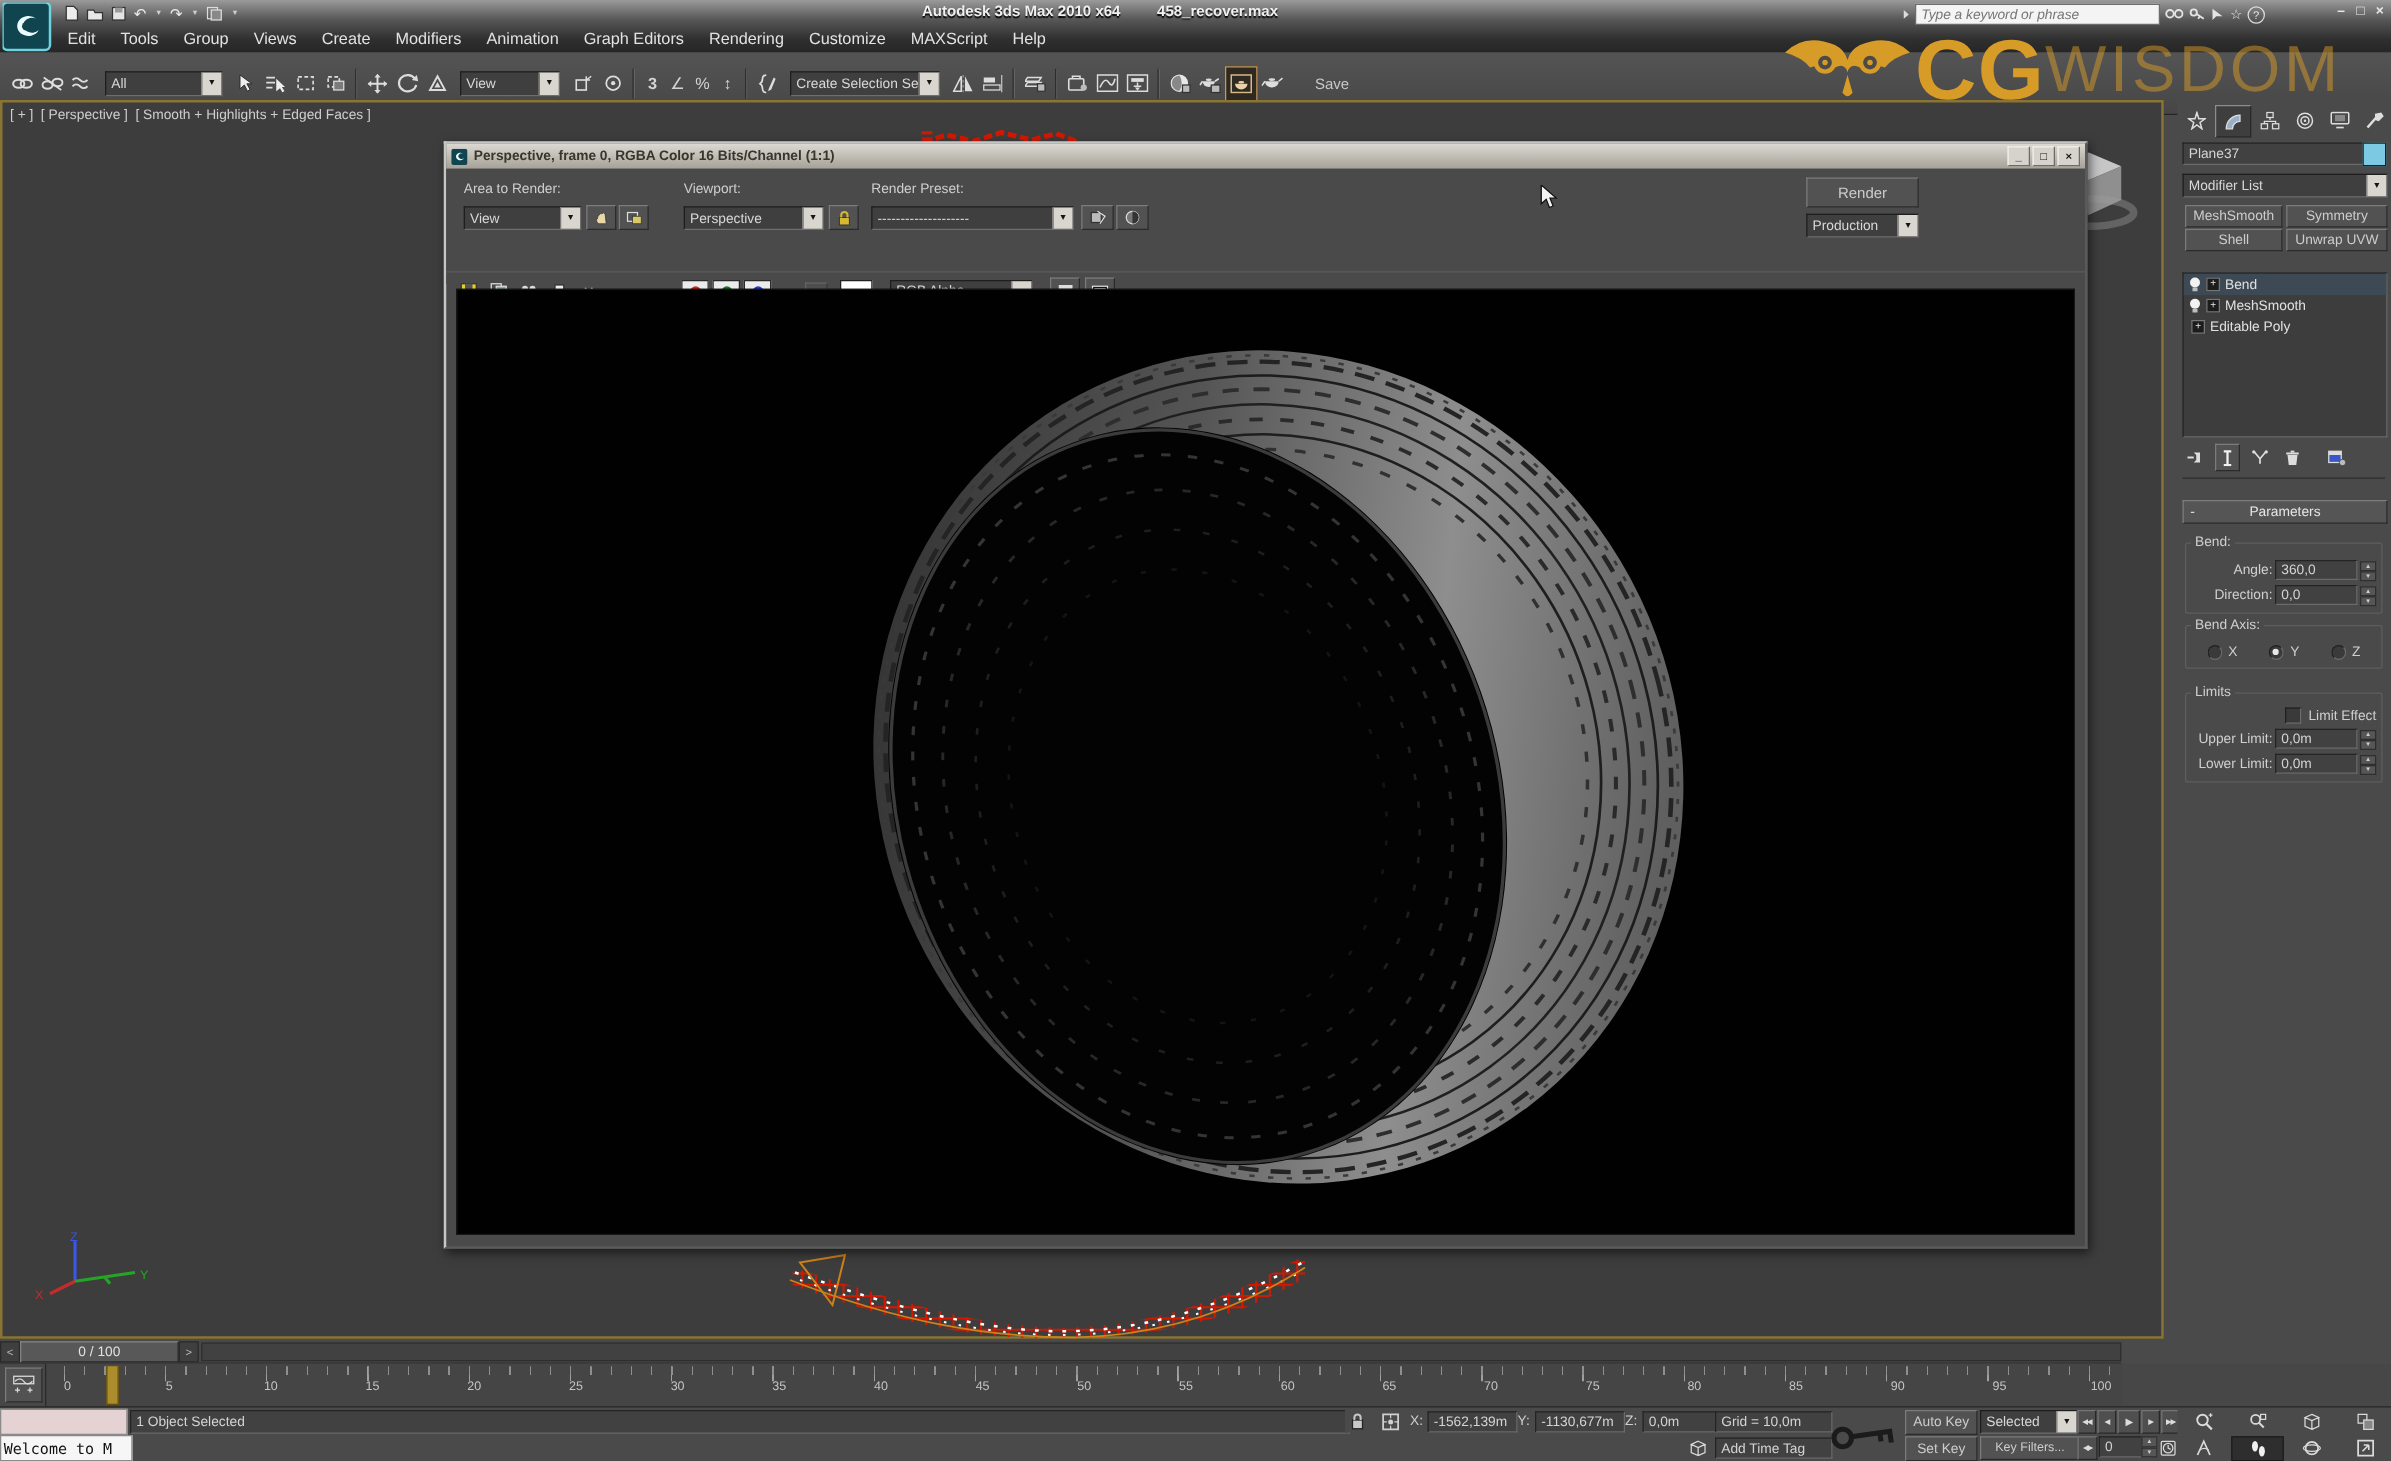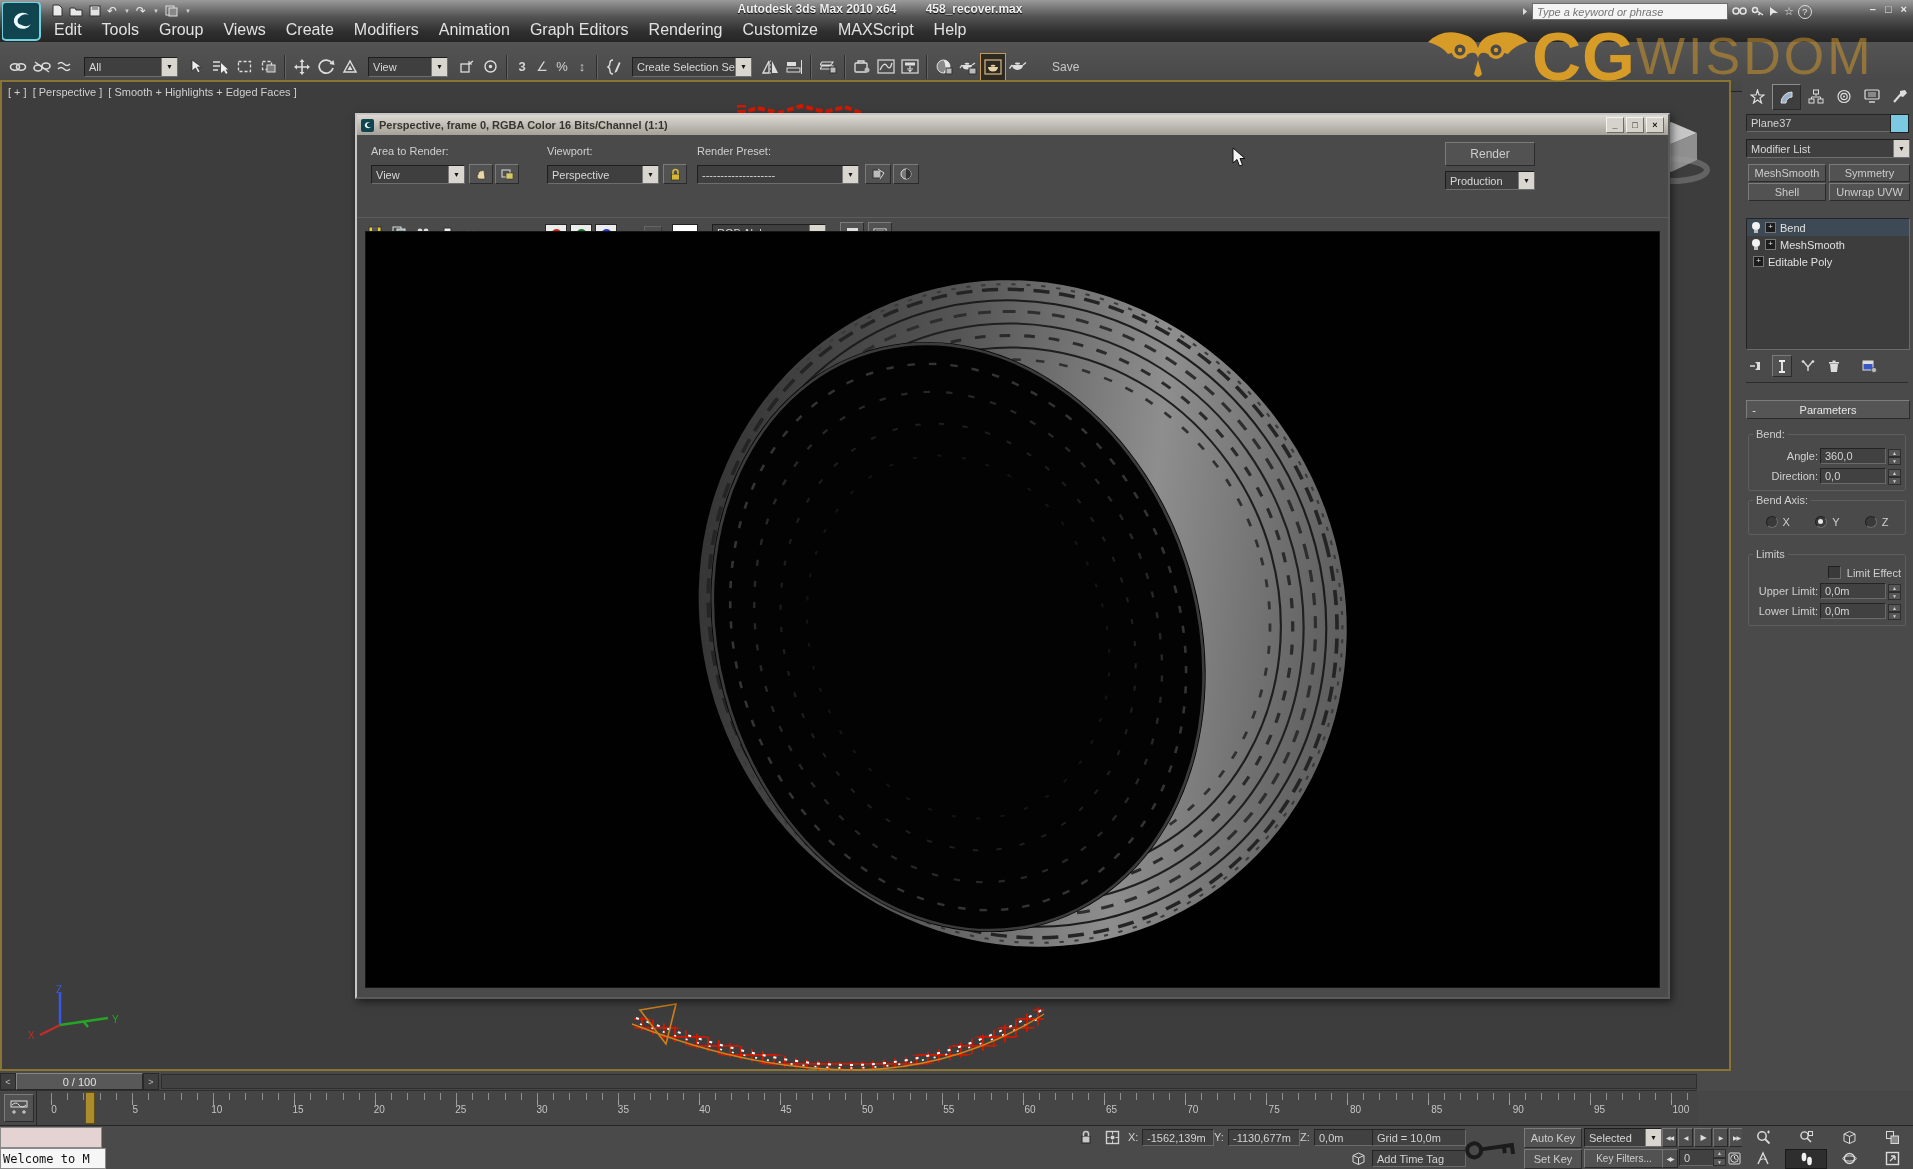--- a/index.html
+++ b/index.html
@@ -26,21 +26,21 @@
   .qat .mini{font-size:6px;color:#cfcfcf;margin-left:1px;}
   .apptitle{position:absolute;left:600px;top:2px;width:560px;text-align:center;font-size:12px;color:#f0f0f0;font-weight:bold;text-shadow:0 1px 1px #000;}
   .apptitle .fn{margin-left:26px;}
   .searchwrap{position:absolute;left:1522px;top:3px;display:flex;align-items:center;gap:4px;}
   .searchwrap input{width:186px;height:15px;border:1px solid #6d6d6d;background:#f4f4f4;font-style:italic;font-size:11px;color:#555;padding:0 4px;font-family:"Liberation Sans",sans-serif;}
   .searchwrap .sic{color:#e2e2e2;font-size:11px;display:flex;align-items:center;}
   .winbtns{position:absolute;right:6px;top:3px;display:flex;gap:9px;color:#e8e8e8;font-size:11px;font-weight:bold;}
   .winbtns span{cursor:pointer;}
   
   .menubar{position:absolute;left:44px;top:20px;height:20px;display:flex;align-items:center;z-index:2;}
-  .menubar .mi{padding:2px 10px;color:#e2e2e2;font-size:16px;cursor:pointer;white-space:nowrap;}
+  .menubar .mi{padding:2px 10px;color:#e2e2e2;font-size:13px;cursor:pointer;white-space:nowrap;}
   
   .maintoolbar{position:absolute;left:0;top:42px;width:1913px;height:50px;background:linear-gradient(#545454,#464646);border-bottom:1px solid #242424;display:flex;align-items:center;padding-left:6px;box-sizing:border-box;}
   .maintoolbar .dd{height:18px;}
   .activebox{background:#2e2a22;border:1px solid #c89858;}
   .savelbl{color:#c8c8c8;font-size:12px;margin-left:22px;}
   
   .viewport{position:absolute;left:0;top:80px;width:1731px;height:991px;background:#3d3d3d;border:2px solid #8a7433;box-sizing:border-box;}
   .vplabel{position:absolute;left:6px;top:4px;color:#cfcfcf;font-size:11px;display:flex;gap:6px;}
   .viewcube{position:absolute;right:12px;top:22px;width:92px;height:92px;opacity:.9;}
   .axisgizmo{position:absolute;left:20px;bottom:26px;width:110px;height:58px;}
@@ -863,20 +863,23 @@
       <div class="framemarker"></div>
     </div>
   </div>
 
   <div class="statusbar">
     <div class="listener-pink"></div>
     <div class="listener-white">
       <span>Welcome to M</span>
       </div>
 
+    <div class="sunk statusmsg">
+      <span>1 Object Selected</span>
+      </div>
 
     <span class="sb-ic" style="left:1076px;top:2px;">
       <svg width="12" height="14" viewBox="0 0 12 14">
           <rect x="2" y="6" width="8" height="7" fill="#c8c8c8" stroke="#222"></rect>
           <path d="M3.5 6 v-2 a2.5 2.5 0 0 1 5 0 v2" fill="none" stroke="#c8c8c8" stroke-width="1.6"></path>
         </svg>
       </span>
     <span class="sb-ic" style="left:1102px;top:2px;">
       <svg width="15" height="15" view="0 0 15 15" viewBox="0 0 15 15">
           <rect x="1.5" y="1.5" width="12" height="12" fill="none" stroke="#d0d0d0" stroke-width="1.4"></rect>

